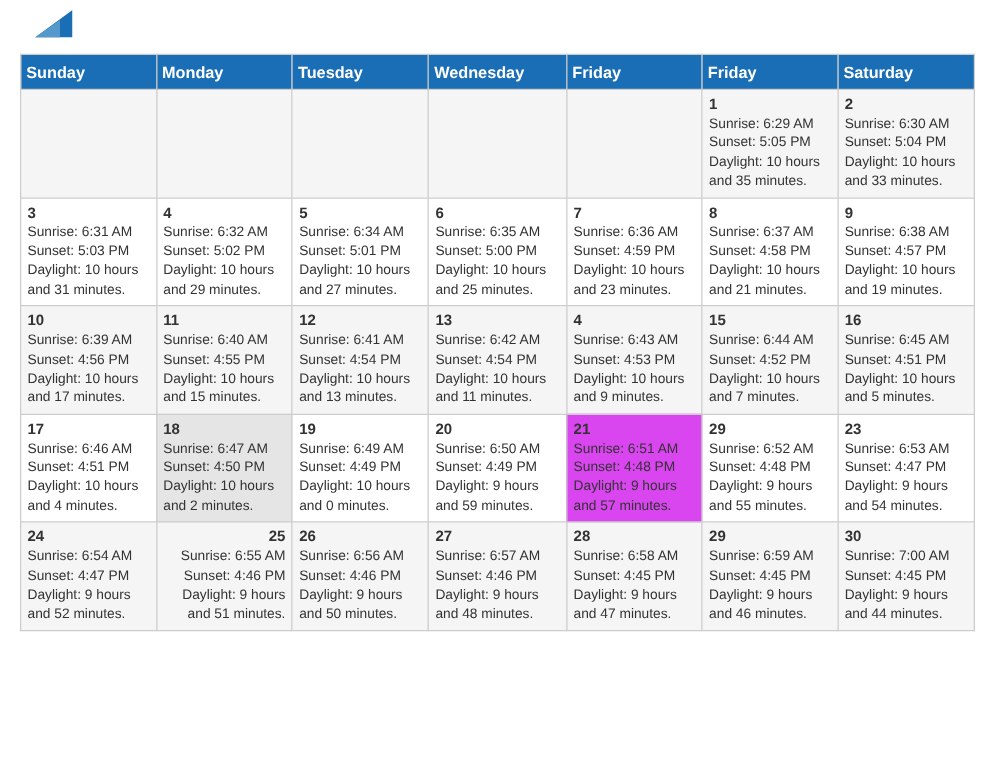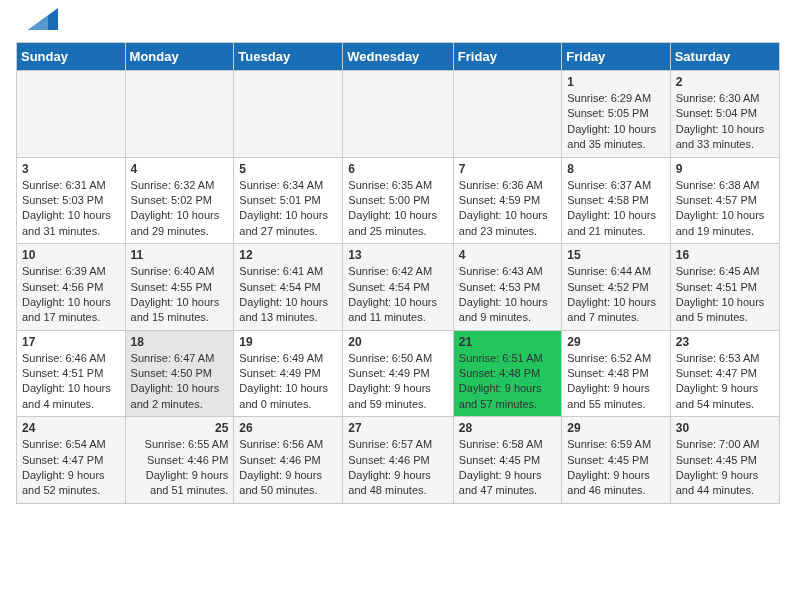--- a/index.html
+++ b/index.html
@@ -208,21 +208,21 @@
             <div class="day-info">Sunrise: 6:47 AM<br>Sunset: 4:50 PM<br>Daylight: 10 hours and 2 minutes.</div>
           </td>
           <td style="background-color: rgb(255, 255, 255);">
             <span class="day-number">19</span>
             <div class="day-info">Sunrise: 6:49 AM<br>Sunset: 4:49 PM<br>Daylight: 10 hours and 0 minutes.</div>
           </td>
           <td style="background-color: rgb(255, 255, 255);">
             <span class="day-number">20</span>
             <div class="day-info">Sunrise: 6:50 AM<br>Sunset: 4:49 PM<br>Daylight: 9 hours and 59 minutes.</div>
           </td>
-          <td style="background-color: #22c55e;">
+          <td style="background-color: #d946ef;">
             <span class="day-number">21</span>
             <div class="day-info">Sunrise: 6:51 AM<br>Sunset: 4:48 PM<br>Daylight: 9 hours and 57 minutes.</div>
           </td>
           <td style="background-color: rgb(255, 255, 255);">
             <span class="day-number">29</span>
             <div class="day-info">Sunrise: 6:52 AM<br>Sunset: 4:48 PM<br>Daylight: 9 hours and 55 minutes.</div>
           </td>
           <td style="background-color: rgb(255, 255, 255);">
             <span class="day-number">23</span>
             <div class="day-info">Sunrise: 6:53 AM<br>Sunset: 4:47 PM<br>Daylight: 9 hours and 54 minutes.</div>

